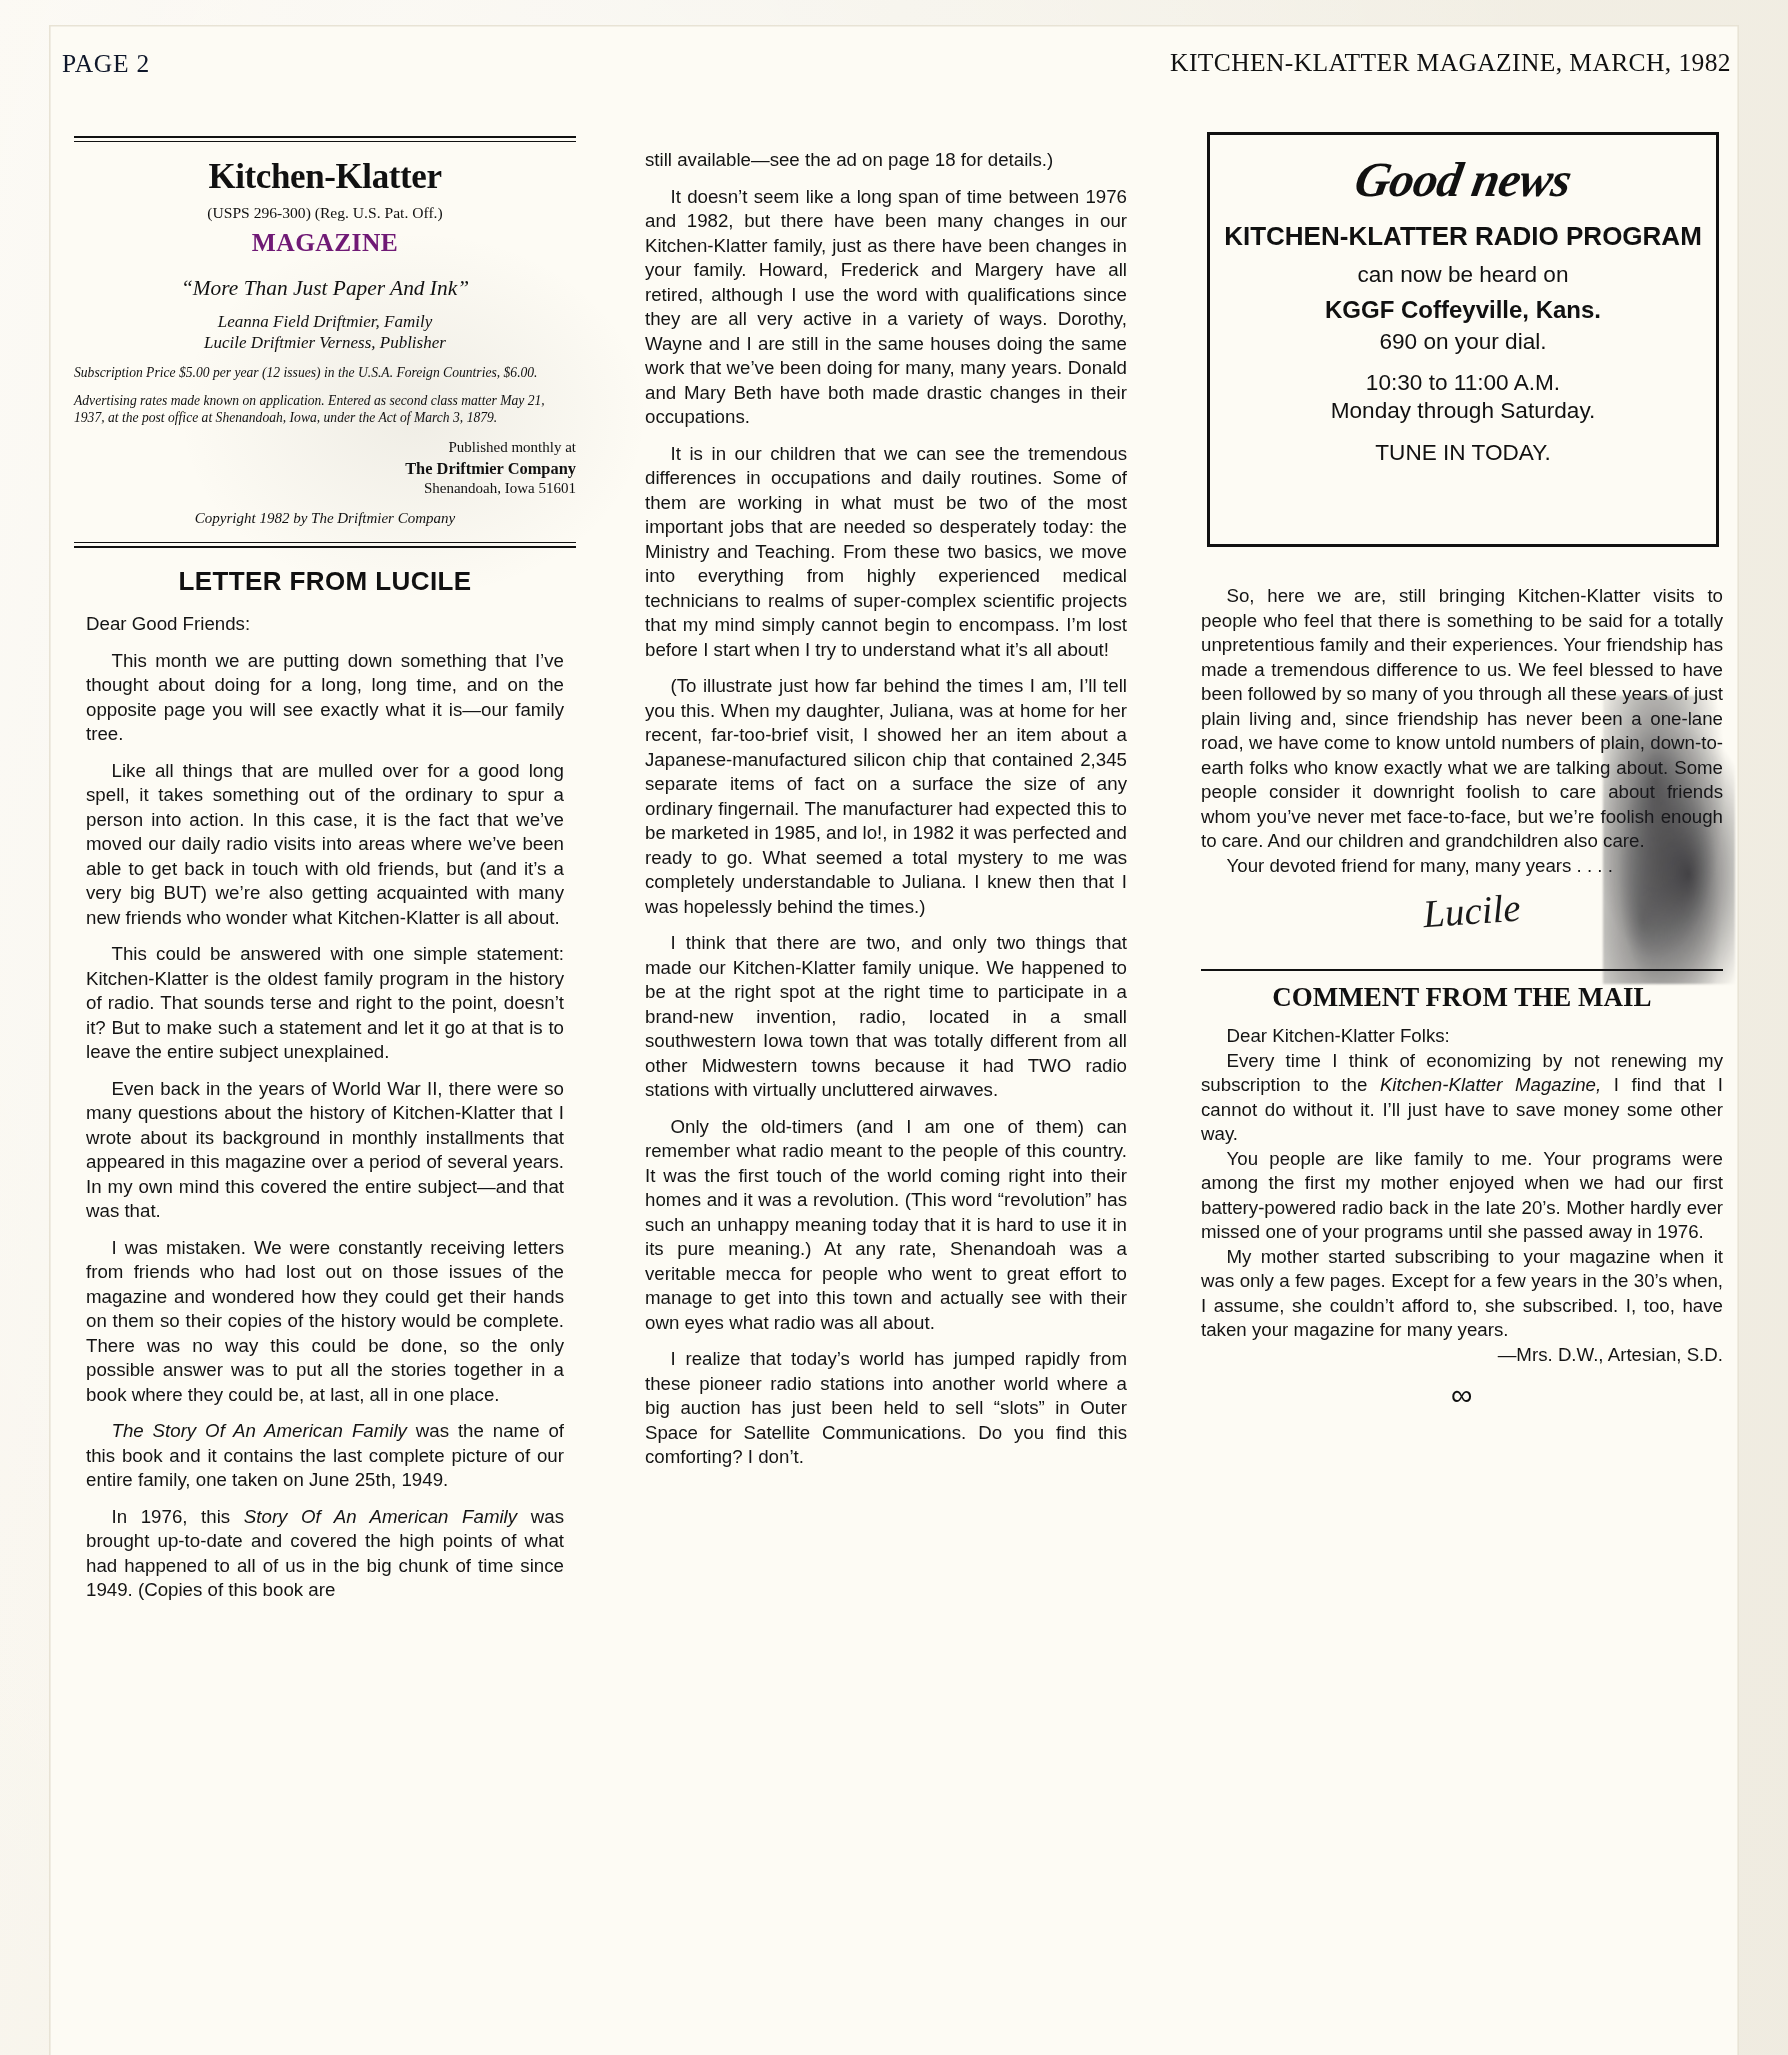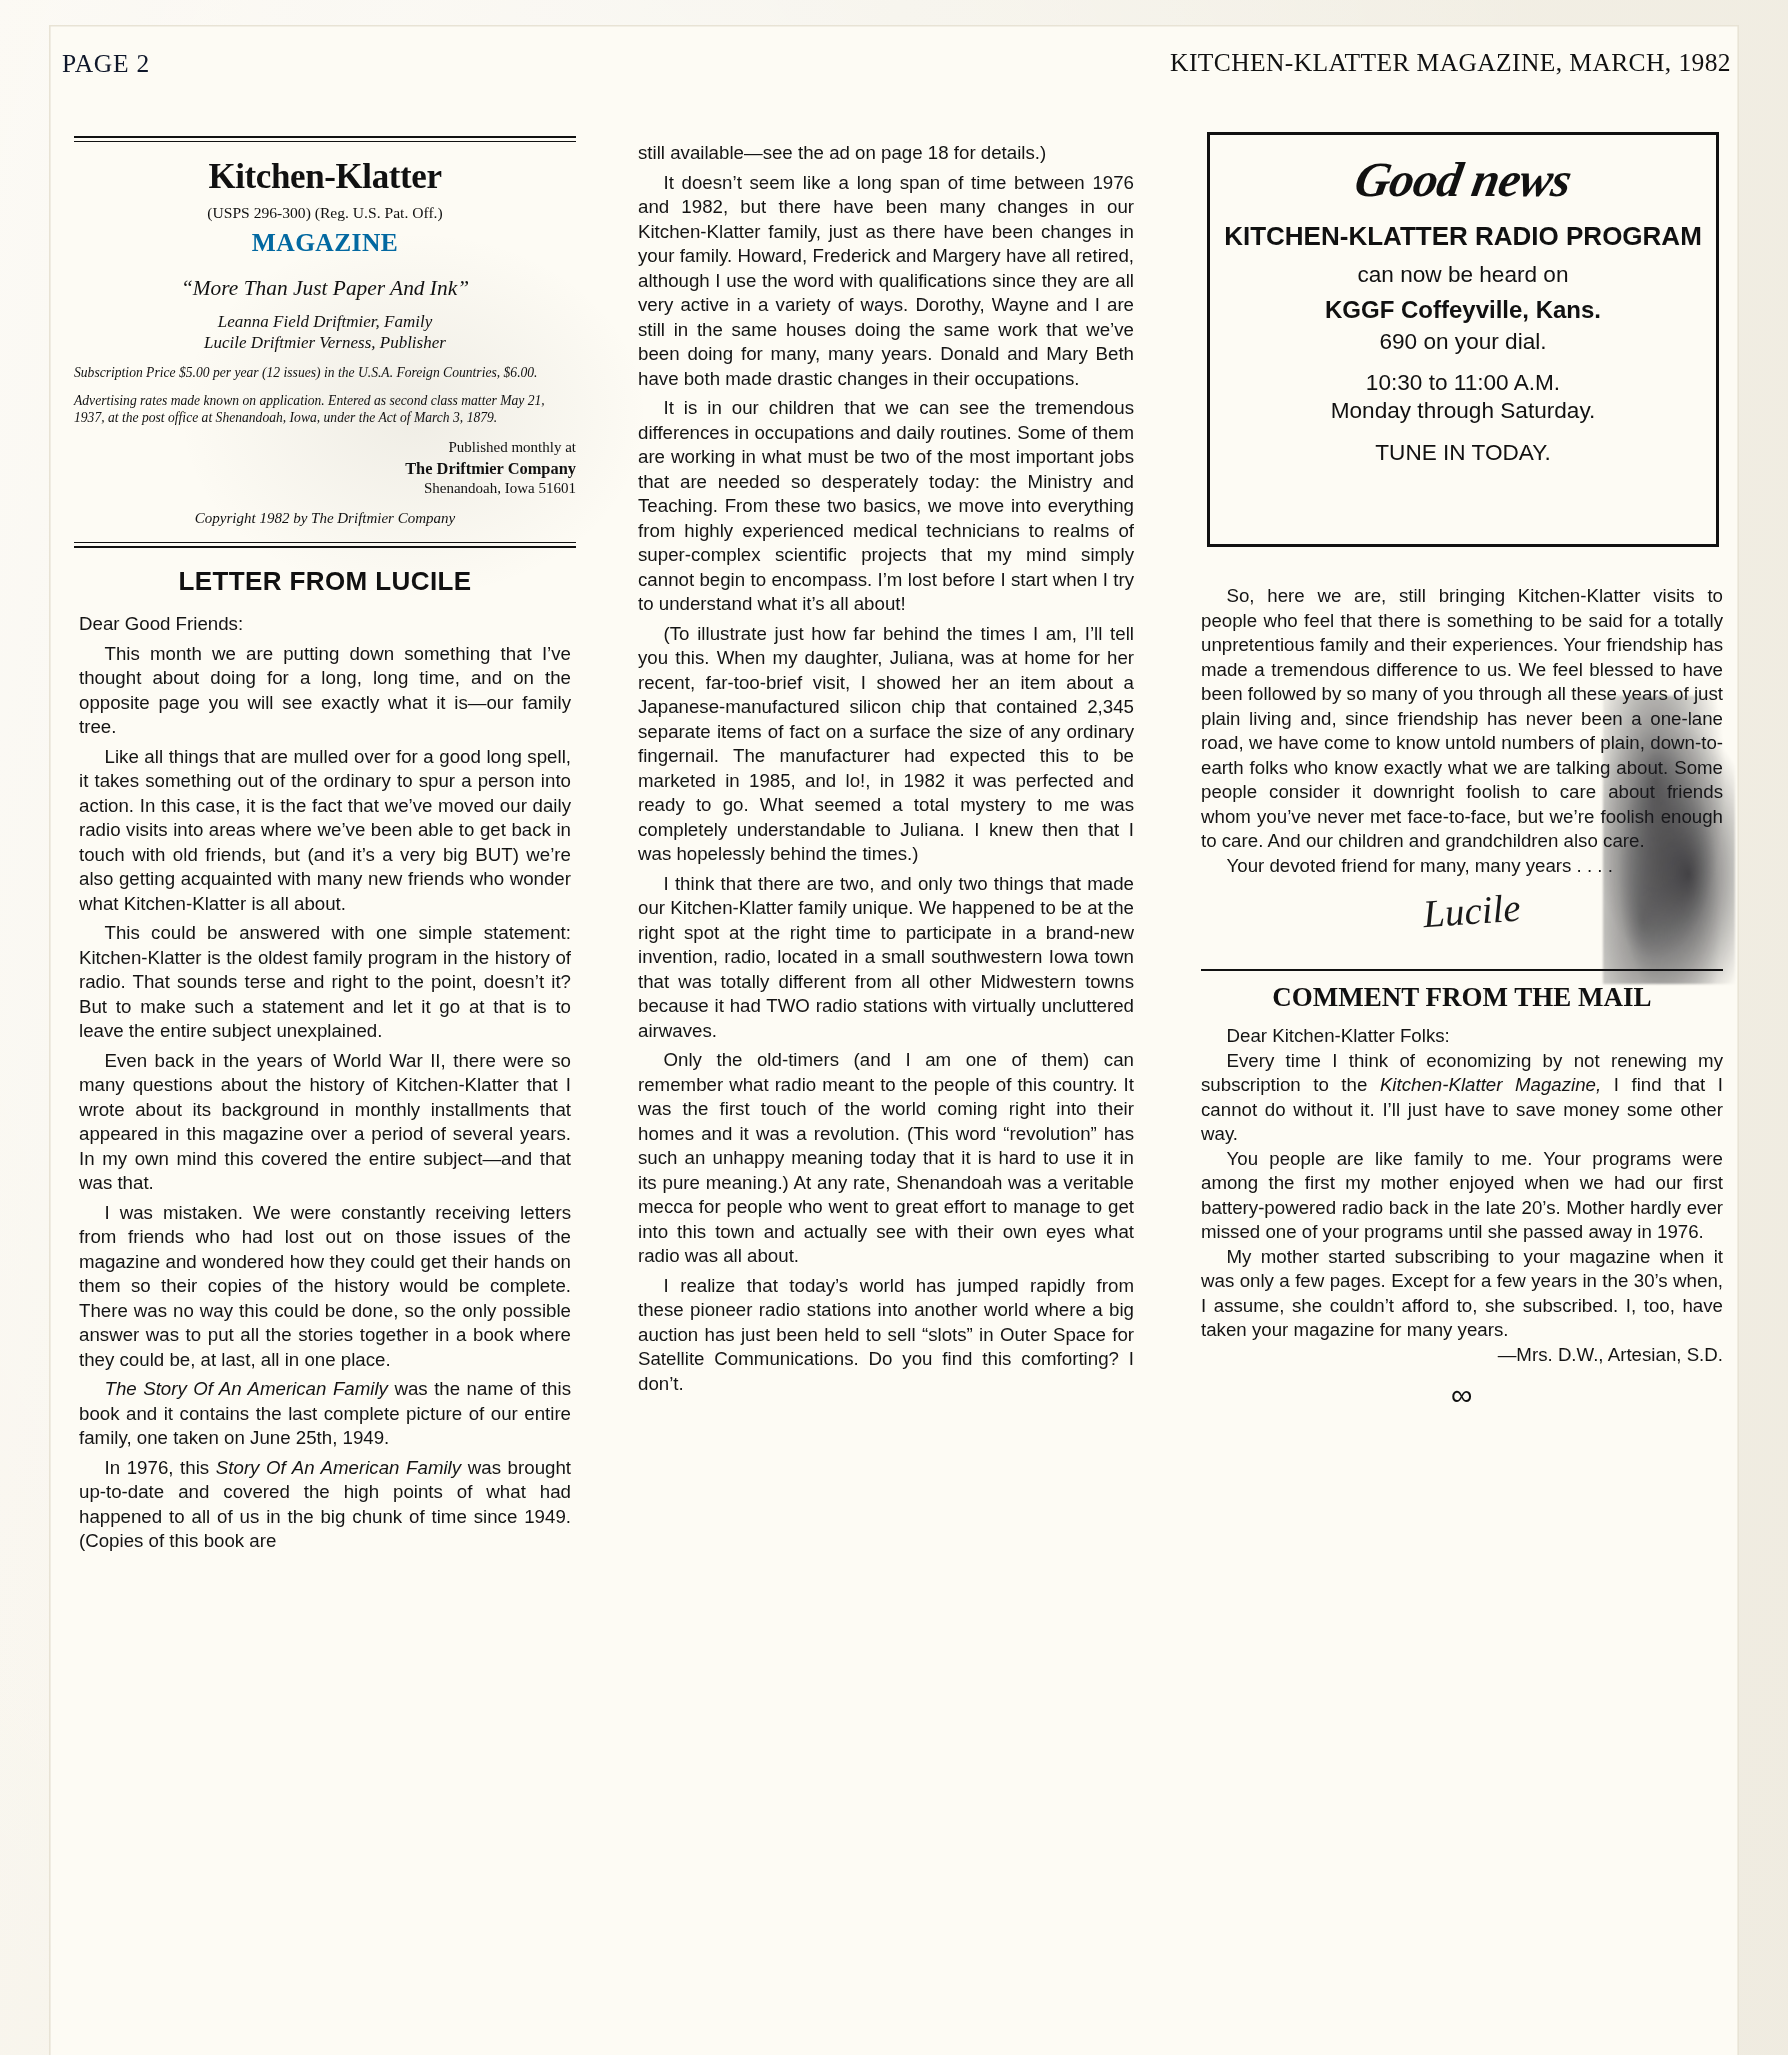--- a/index.html
+++ b/index.html
@@ -68,21 +68,21 @@
   .col {
     position: absolute;
     top: 136px;
     font-size: 18.7px;
     line-height: 1.31;
     text-align: justify;
     color: #141414;
     font-family: "Liberation Sans", sans-serif;
   }
   .col p {
-    margin: 5px;
+    margin: 12px;
     text-indent: 25.5px;
   }
   .col p.noindent { text-indent: 0; }
 
   #col1 { left: 74px;  width: 502px; }
   #col2 { left: 633px; width: 506px; }
 
   
   .rule-double {
     border-top: 2.9px solid #111;
@@ -113,21 +113,21 @@
     margin-top: 2.5px;
     color: #111;
   }
   .np-mag {
     text-align: center;
     font-family: "Liberation Serif", serif;
     font-weight: bold;
     font-size: 25.5px;
     letter-spacing: 0.4px;
     margin-top: 3.3px;
-    color: #0369a1;
+    color: #701a75;
   }
   .np-slogan {
     text-align: center;
     font-family: "Liberation Serif", serif;
     font-style: italic;
     font-size: 21.4px;
     margin-top: 14px;
     color: #111;
   }
   .np-people {

